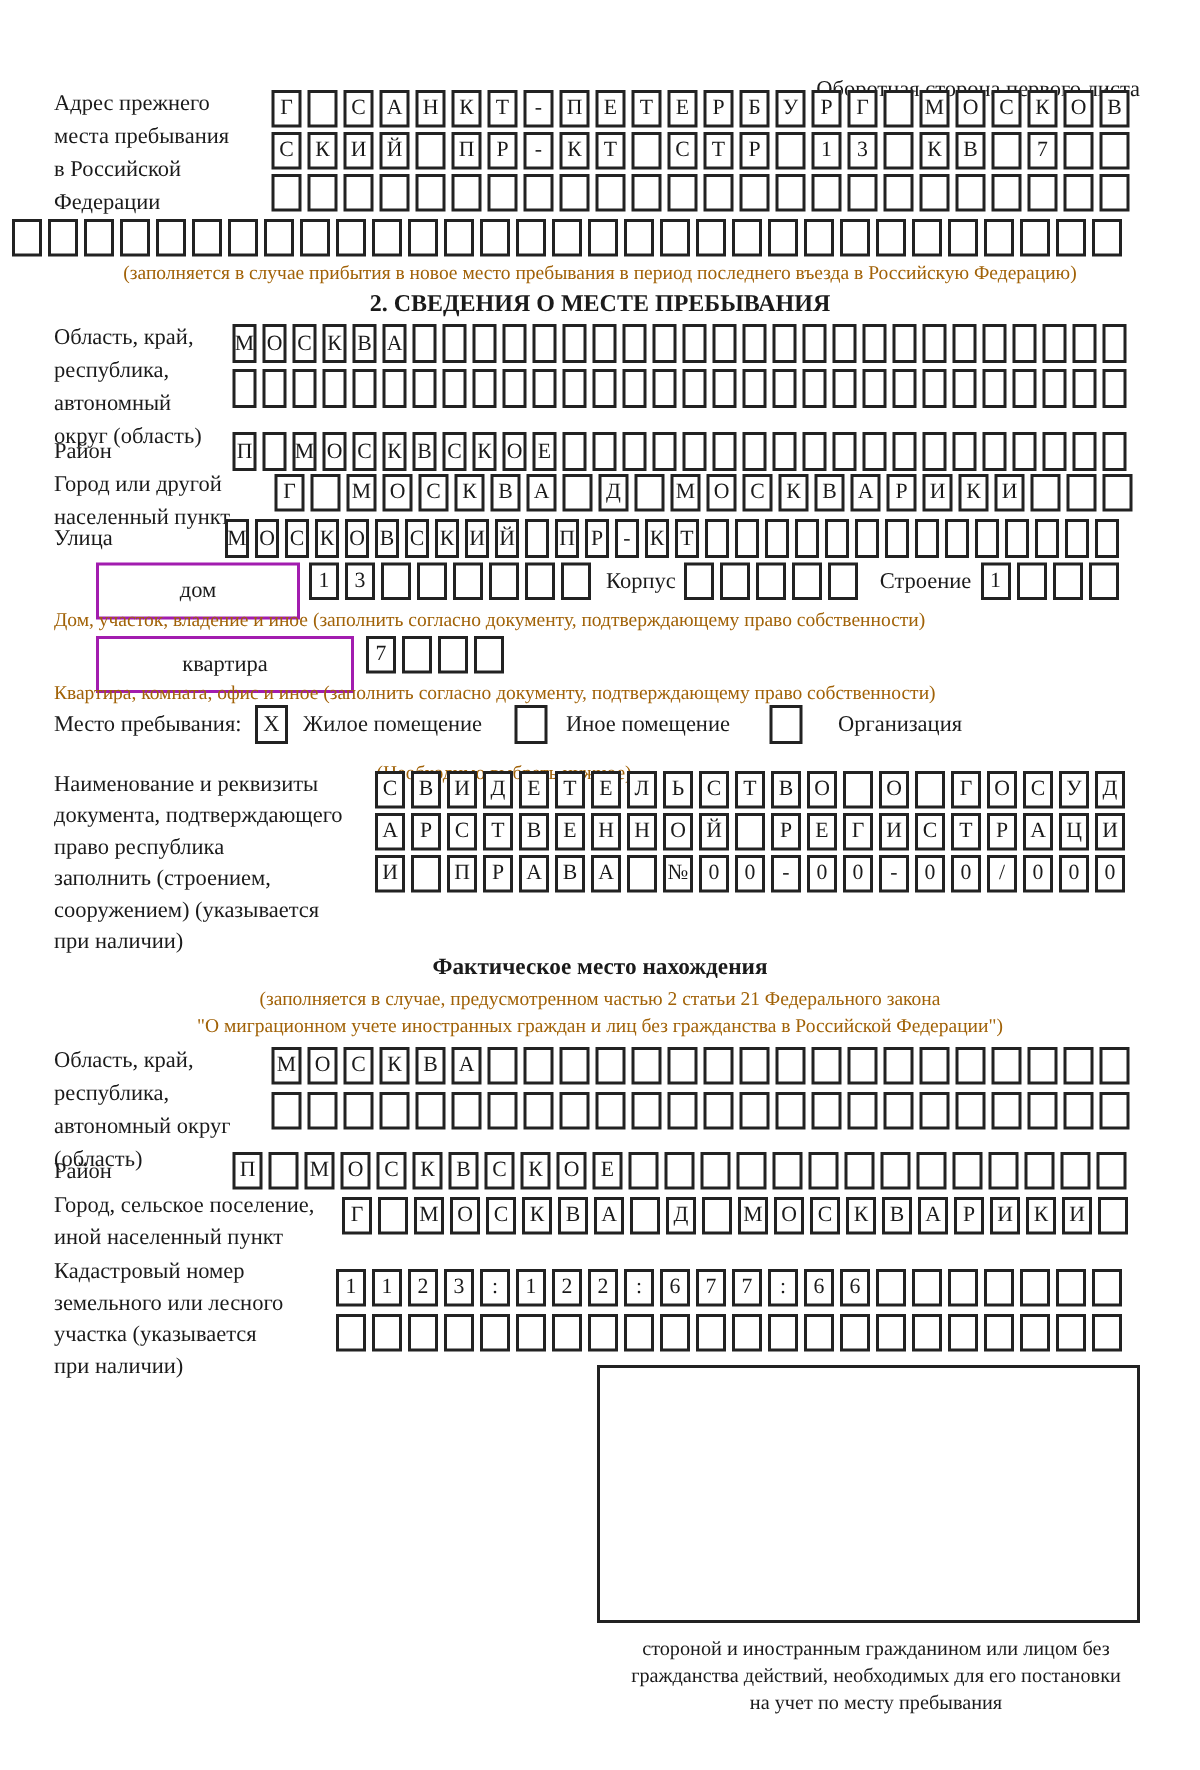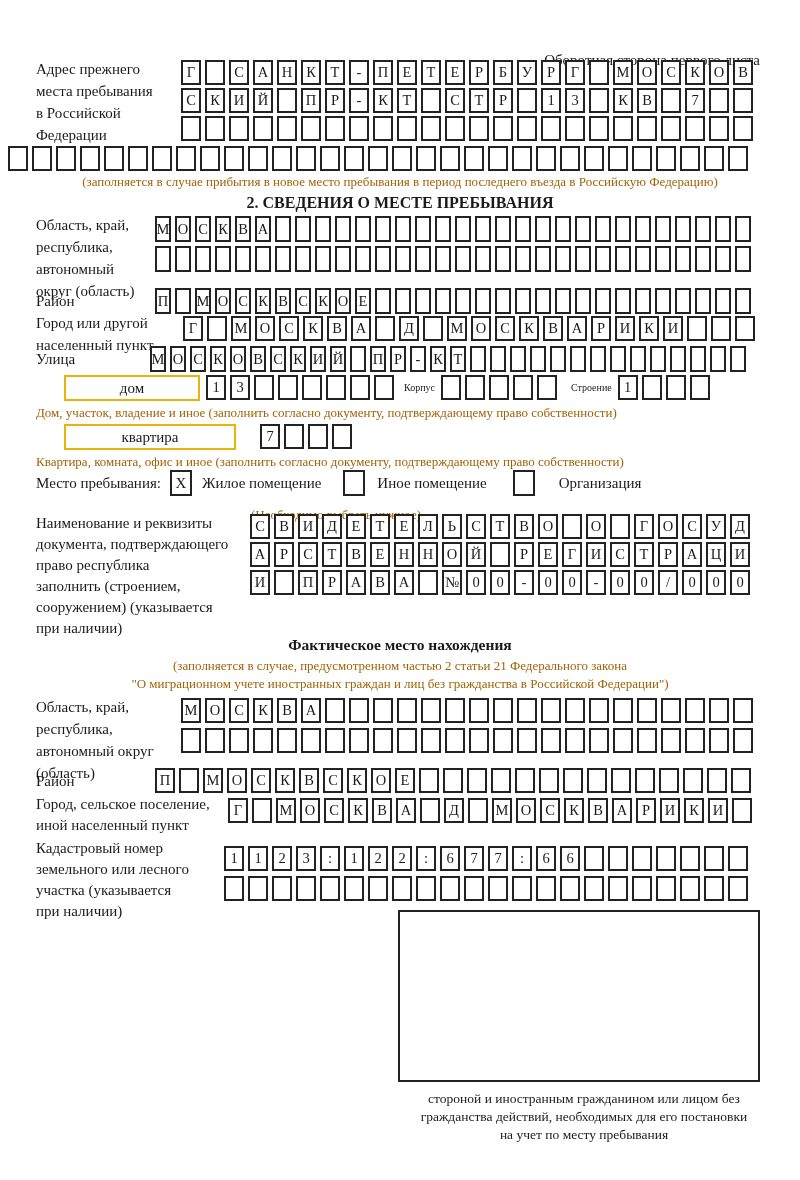--- a/index.html
+++ b/index.html
@@ -11,23 +11,23 @@
   .lbl.lh21{line-height:21px;}
   .cells{display:flex;gap:4px;}
   .cell{box-sizing:border-box;border:2px solid #222;background:#fff;
         display:flex;align-items:center;justify-content:center;
         font-size:14.5px;font-family:"Liberation Serif", serif;}
   .c24{width:20px;height:25px;}
   .c20{width:16px;height:26px;}
   .note{font-size:13px;color:#a16207;}
   .center{width:800px;text-align:center;}
   .sec-title{font-size:16px;font-weight:bold;}
-  .widebox{box-sizing:border-box;border:2px solid #eab308;height:26px;
+  .widebox{box-sizing:border-box;border:2px solid #a21caf;height:38px;
            display:flex;align-items:center;justify-content:center;font-size:15px;}
-  .inline-lbl{font-size:10px;line-height:26px;font-family:Liberation Serif, serif;}
+  .inline-lbl{font-size:15px;line-height:26px;font-family:Liberation Serif, serif;}
   .hrow{display:flex;align-items:flex-start;}
   .checkbox{box-sizing:border-box;display:inline-flex;width:22px;height:26px;
             border:2px solid #222;align-items:center;justify-content:center;
             font-size:15px;vertical-align:middle;}
   .stay{font-size:15px;display:flex;align-items:center;}
   .stamp-box{box-sizing:border-box;border:2px solid #222;background:#fff;}
   .stamp-note{font-size:13.5px;line-height:18px;text-align:center;}
 </style>
 </head>
 <body>
@@ -350,21 +350,21 @@
     <div class="inline-lbl" style="margin-left:8px;">Строение</div>
     <div class="cells">
         <div class="cell c24">1</div>
         <div class="cell c24"></div>
         <div class="cell c24"></div>
         <div class="cell c24"></div>
       </div>
   </div>
   <div class="abs note" style="left:36px;top:405px;">Дом, участок, владение и иное (заполнить согласно документу, подтверждающему право собственности)</div>
 
-  <div class="abs hrow" style="left:64px;top:424px;gap:24px;">
+  <div class="abs hrow" style="left:64px;top:424px;gap:8px;">
     <div class="widebox" style="width:172px;">квартира</div>
     <div class="cells">
         <div class="cell c24">7</div>
         <div class="cell c24"></div>
         <div class="cell c24"></div>
         <div class="cell c24"></div>
       </div>
   </div>
   <div class="abs note" style="left:36px;top:454px;">Квартира, комната, офис и иное (заполнить согласно документу, подтверждающему право собственности)</div>
 

